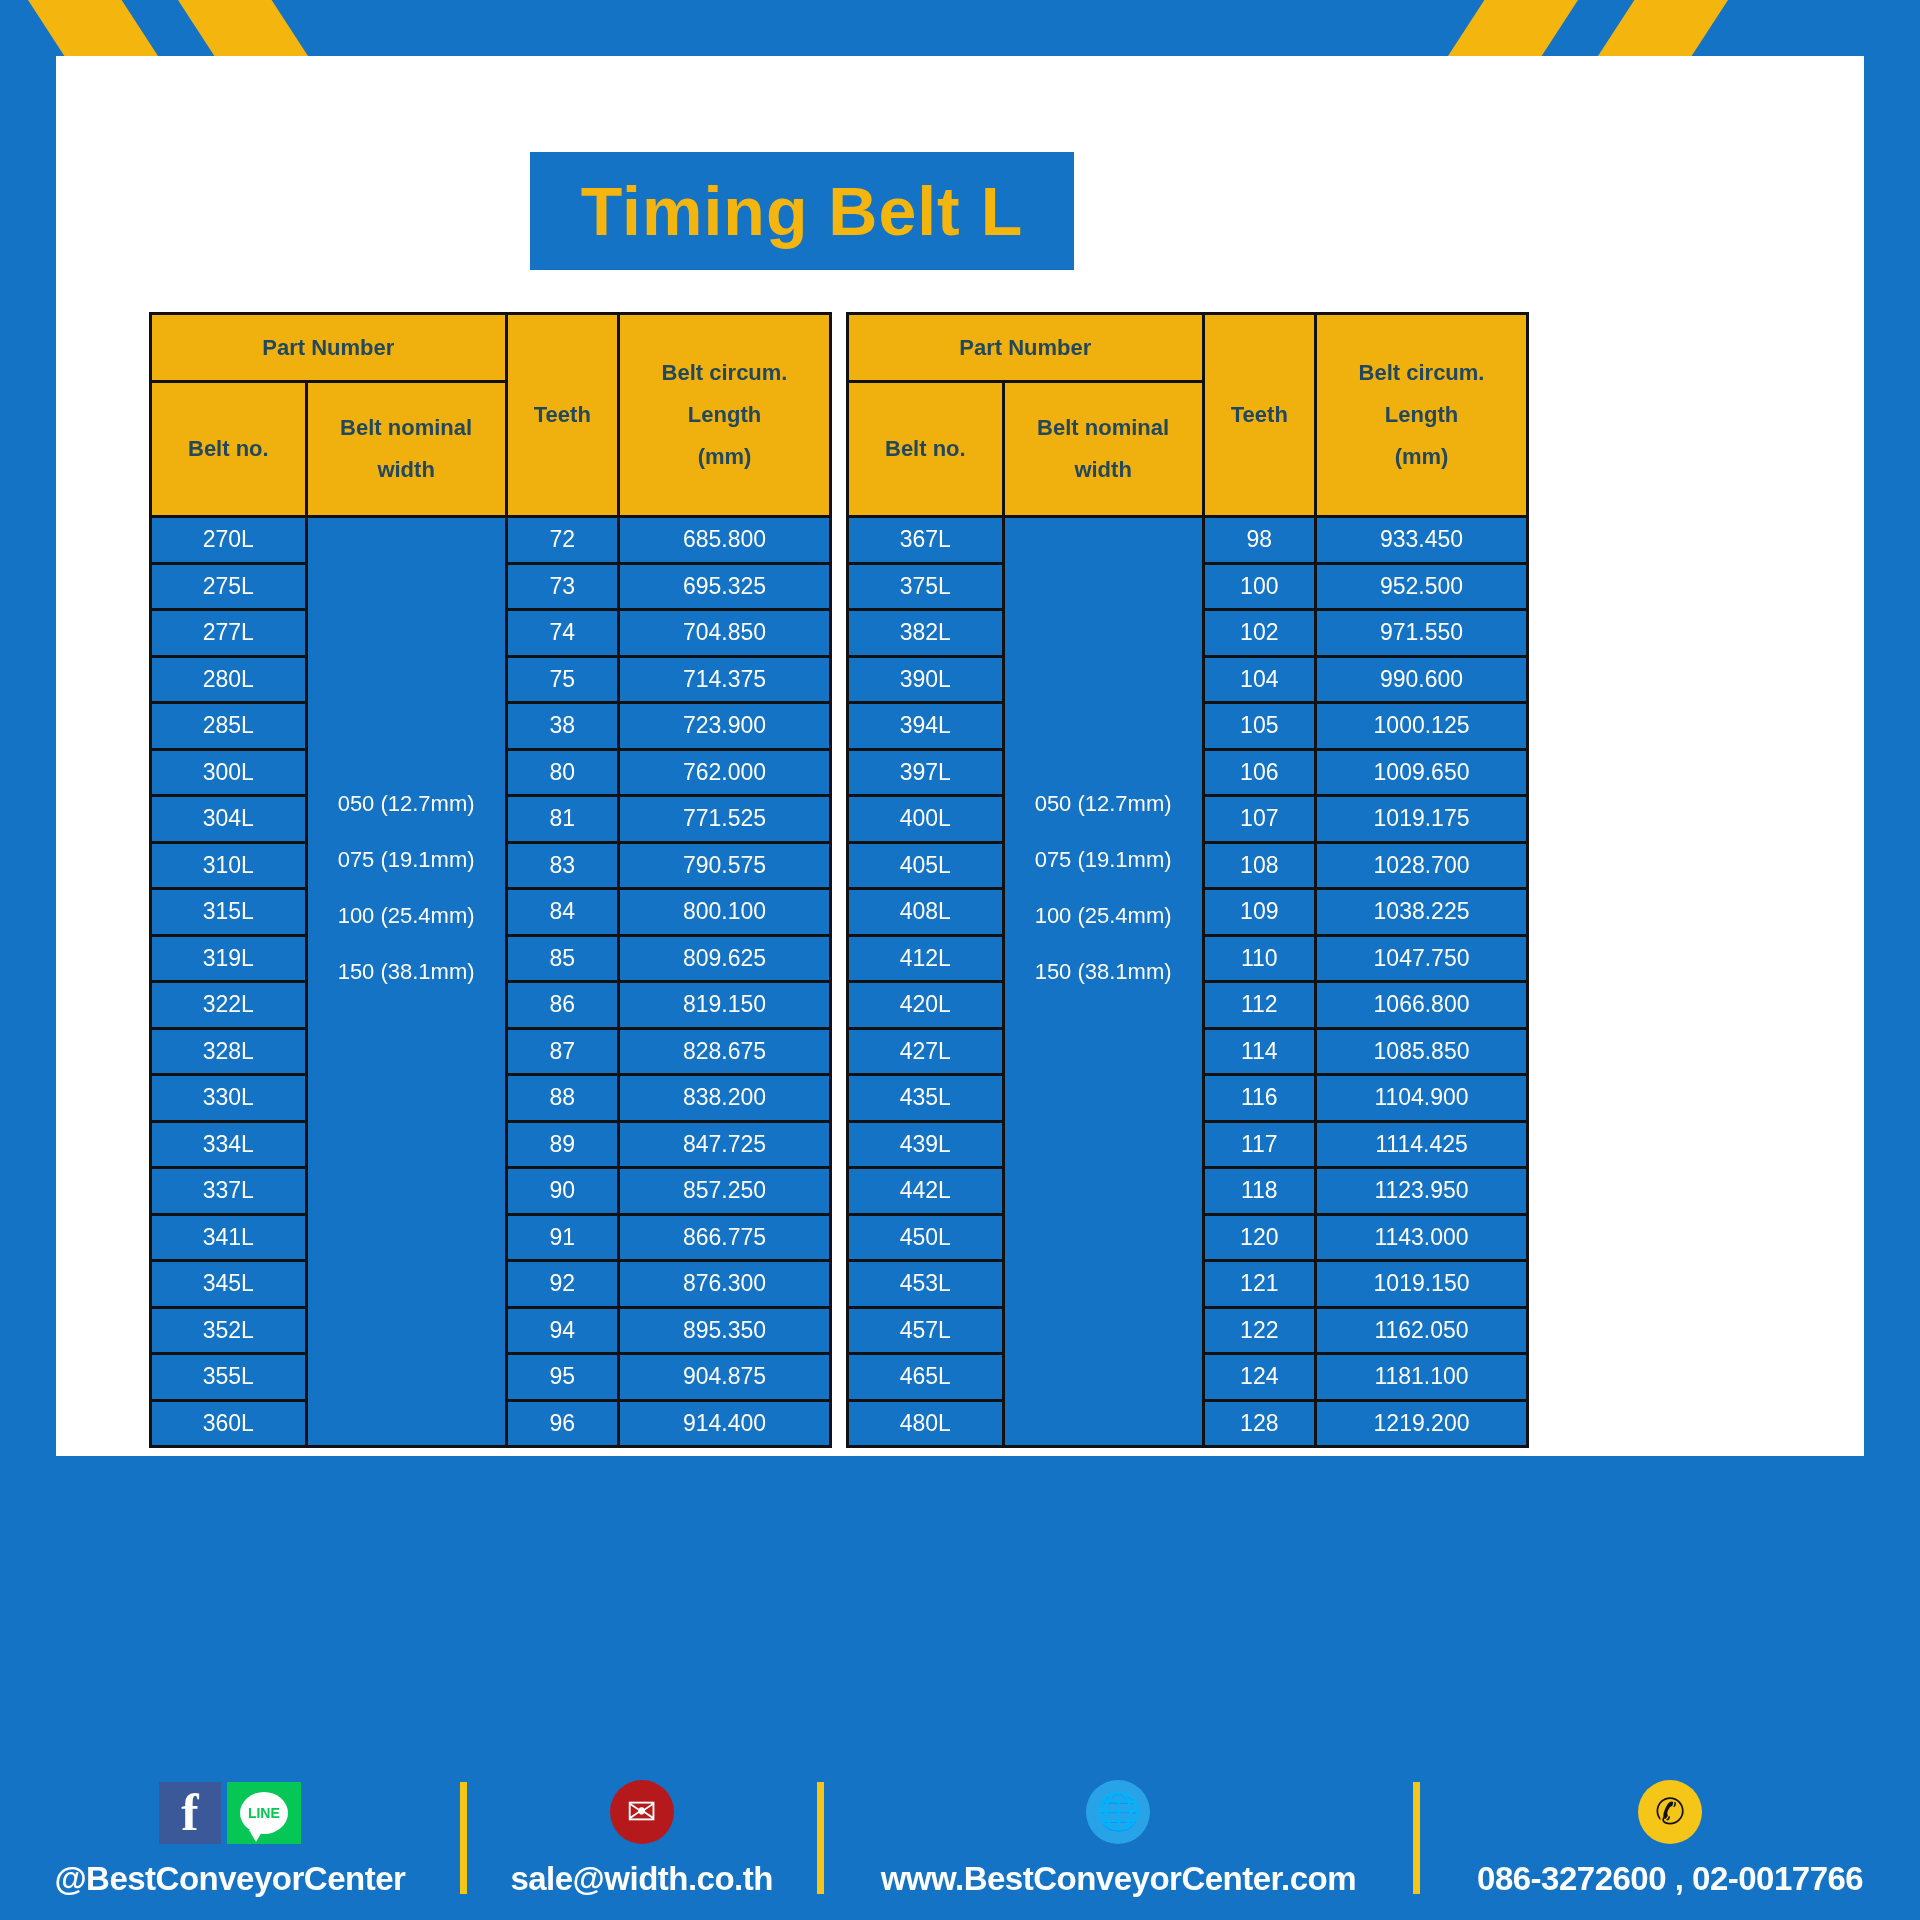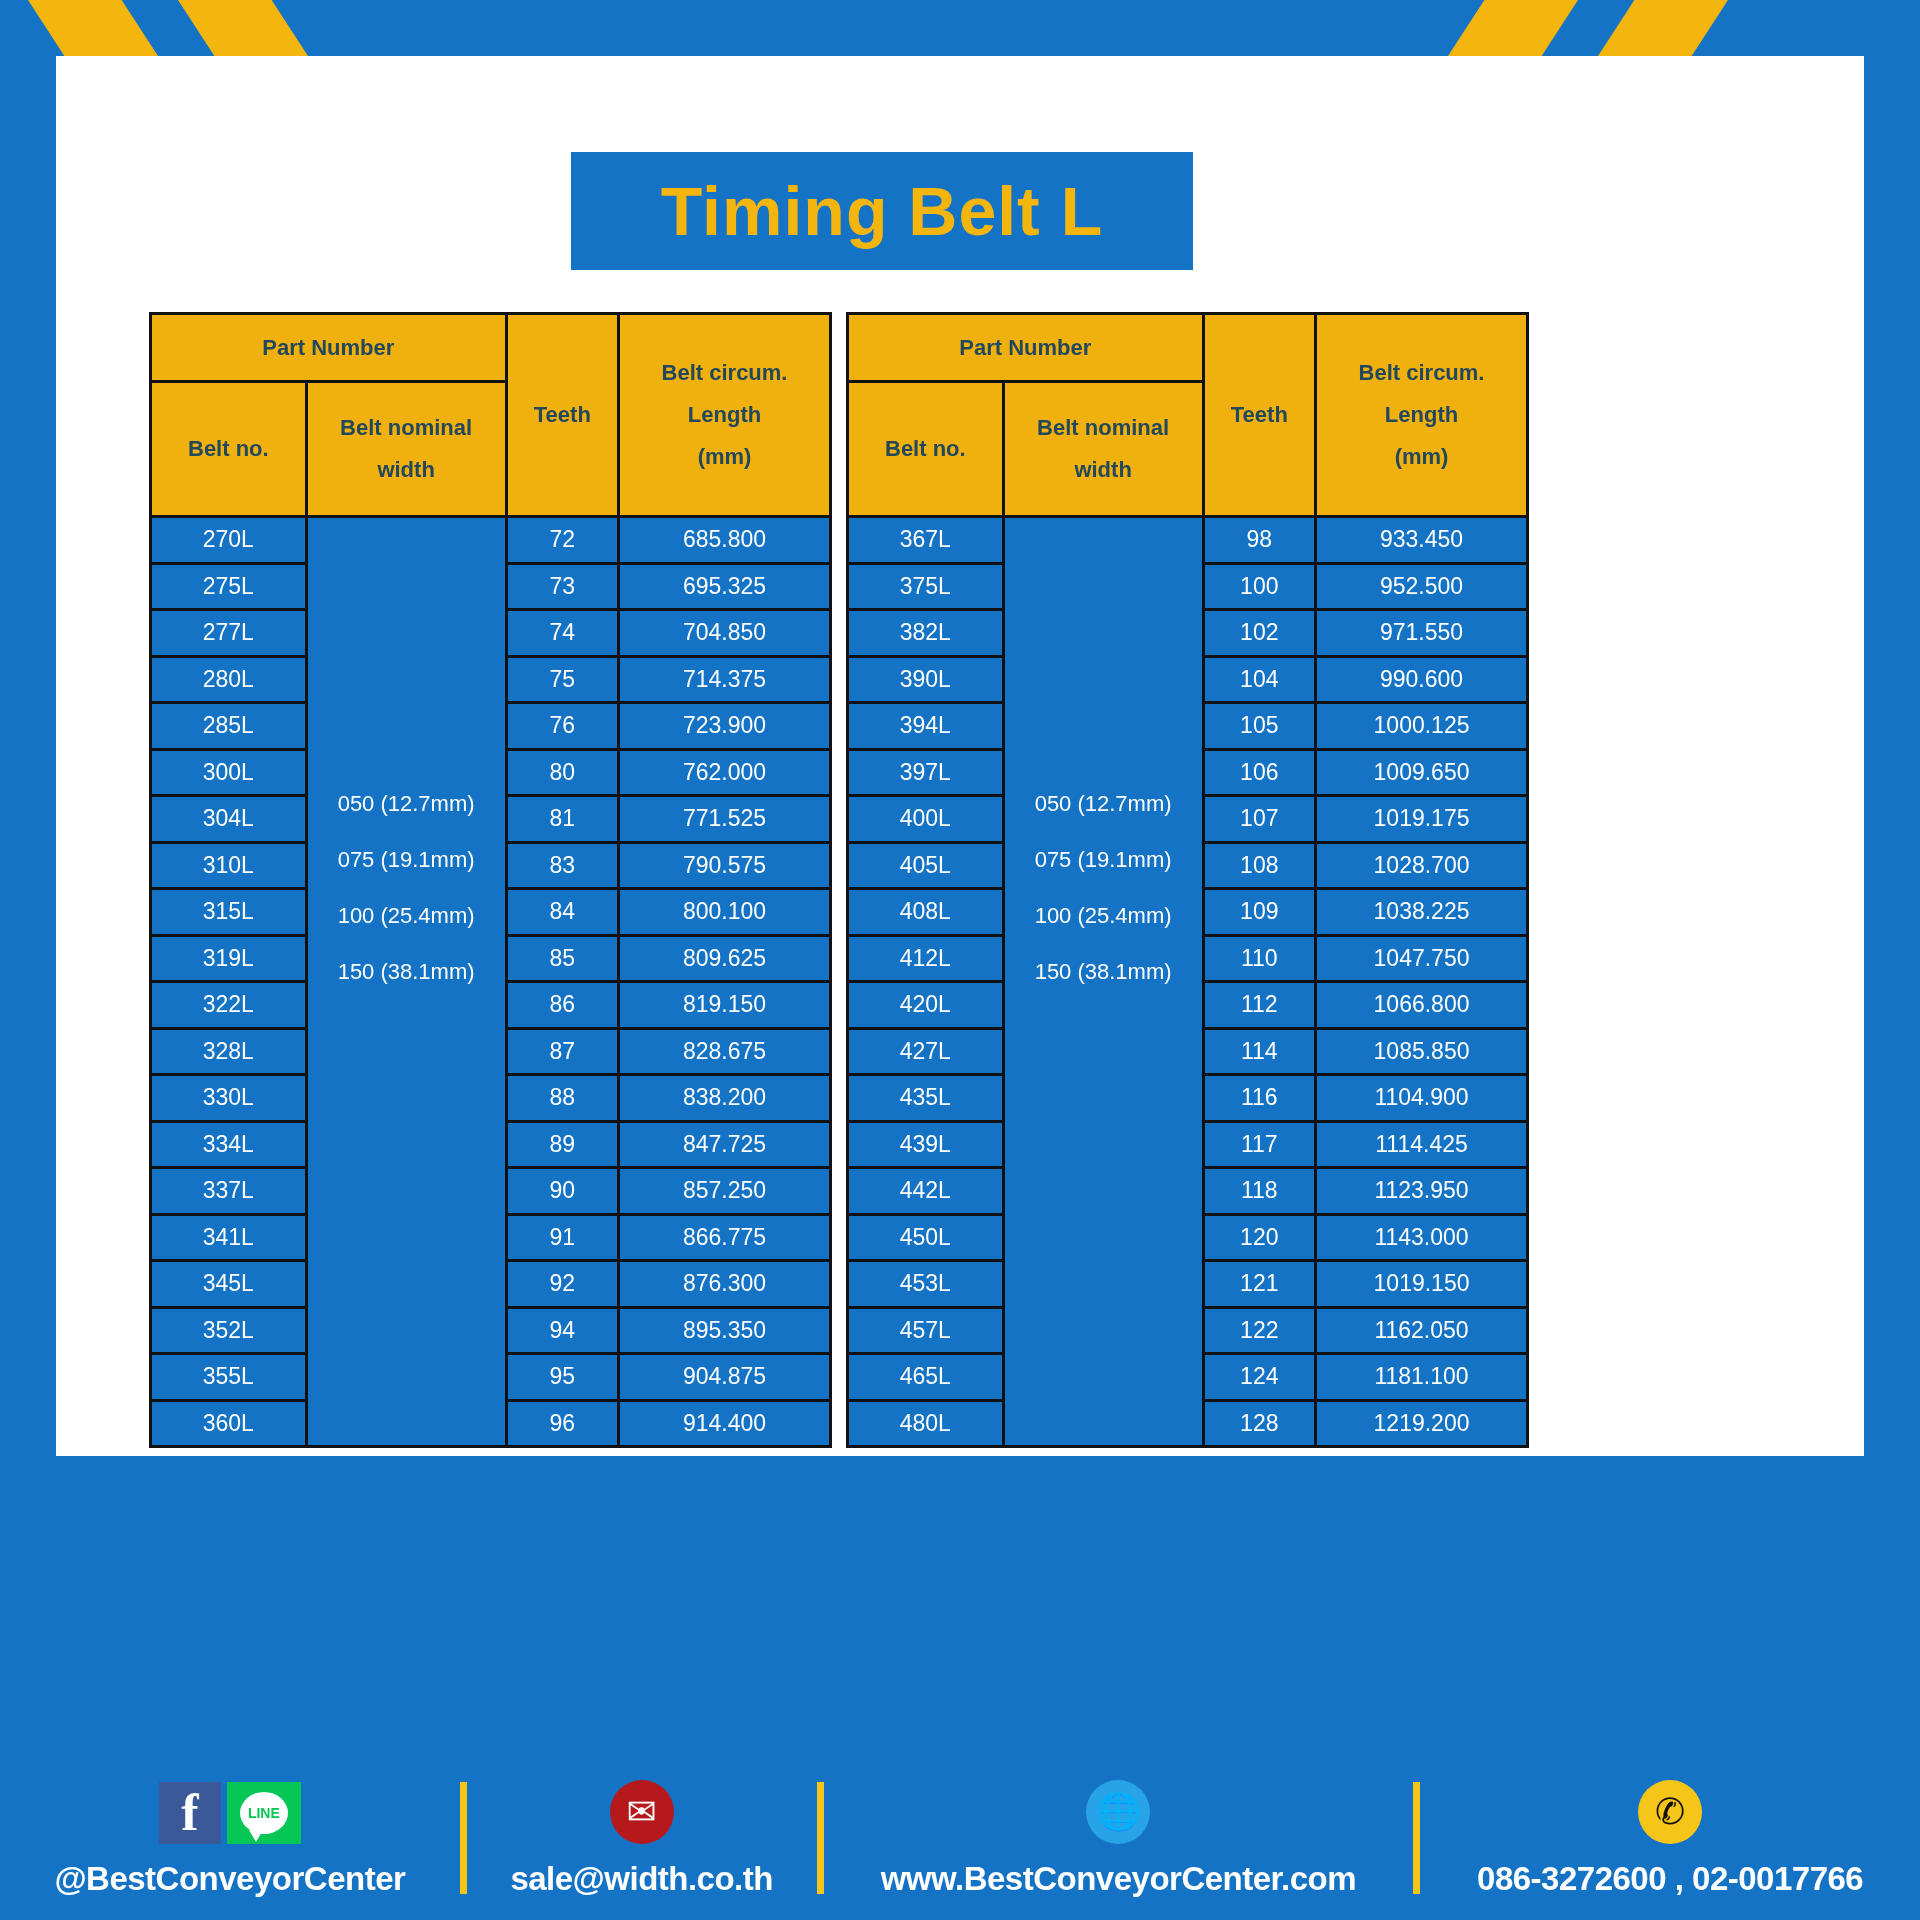--- a/index.html
+++ b/index.html
@@ -31,23 +31,23 @@
     position: absolute;
     left: 56px; top: 56px;
     width: 1808px; height: 1400px;
     background: #ffffff;
   }
 
   
   .title-band {
     position: absolute;
     left: 474px; top: 96px;
-    width: 622px; height: 118px;
+    width: 544px; height: 118px;
     background: #1473c4;
-    display: flex; align-items: center; justify-content: center; margin-left: 41px;
+    display: flex; align-items: center; justify-content: center;
   }
   .title-band h1 {
     color: #f5b50f;
     font-size: 68px;
     font-weight: 900;
     letter-spacing: 1px;
     line-height: 1;
   }
 
   
@@ -227,21 +227,21 @@
             <td>74</td>
             <td>704.850</td>
           </tr>
           <tr>
             <td>280L</td>
             <td>75</td>
             <td>714.375</td>
           </tr>
           <tr>
             <td>285L</td>
-            <td>76</td>
+            <td>38</td>
             <td>723.900</td>
           </tr>
           <tr>
             <td>300L</td>
             <td>80</td>
             <td>762.000</td>
           </tr>
           <tr>
             <td>304L</td>
             <td>81</td>

